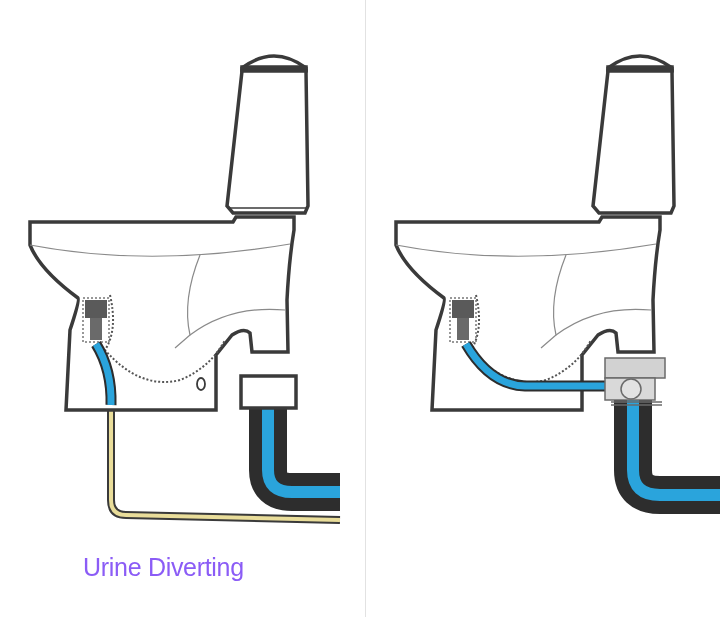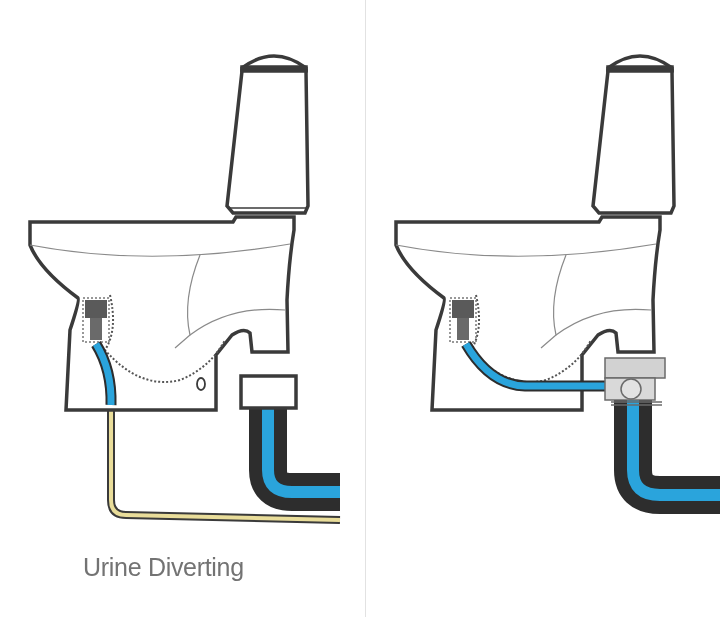--- a/index.html
+++ b/index.html
@@ -2,21 +2,21 @@
 <html><head>
 <meta charset="utf-8">
 <style>
   html,body{margin:0;padding:0;background:#fff;}
   #stage{position:relative;width:720px;height:617px;overflow:hidden;background:#fff;}
   .panel{position:absolute;top:0;height:617px;}
   .panel.left{left:0;width:365px;}
   .panel.right{left:366px;width:354px;}
   .divider{position:absolute;left:365px;top:0;width:1px;height:617px;background:#e2e2e2;}
   svg{position:absolute;left:0;top:0;}
-  .caption{position:absolute;top:553px;font-family:"Liberation Sans",sans-serif;font-size:25px;color:#737373;letter-spacing:-0.3px;}
+  .caption{position:absolute;top:553px;font-family:"Liberation Sans",sans-serif;font-size:25px;color:#8b5cf6;letter-spacing:-0.3px;}
   .caption.left{left:83px;}
 </style>
 </head>
 <body>
 
 <div id="stage">
 
   <div class="panel left">
     <svg width="365" height="617" viewBox="0 0 365 617">
 

